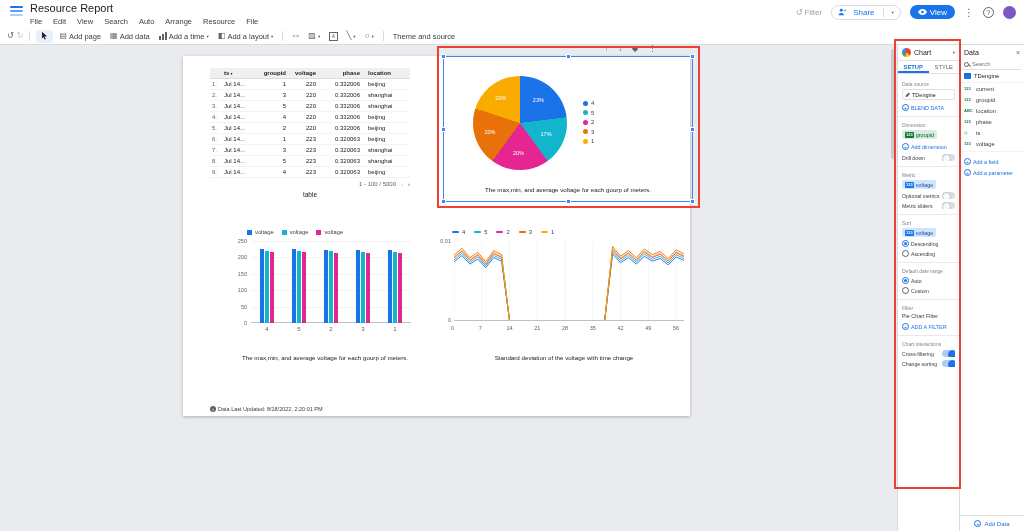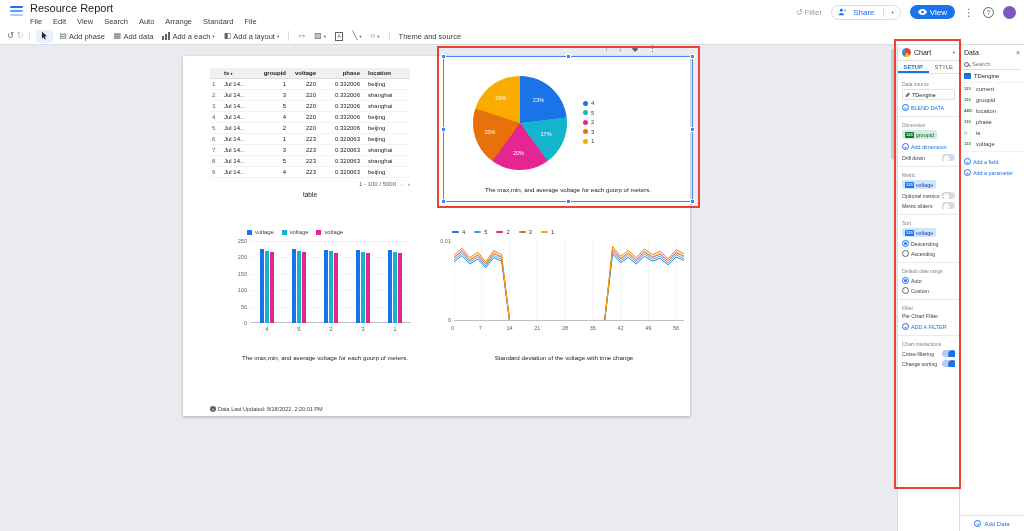--- a/index.html
+++ b/index.html
@@ -163,21 +163,21 @@
       <span></span>
     </div>
   <div class="rtitle">Resource Report</div>
   <div class="menubar">
     <span>File</span>
     <span>Edit</span>
     <span>View</span>
     <span>Search</span>
     <span>Auto</span>
     <span>Arrange</span>
-    <span>Standard</span>
+    <span>Resource</span>
     <span>File</span>
   </div>
   <div class="top-right">
     <span class="reset">
       <span>↺</span>
       <span>Filter</span>
     </span>
     <span class="share-btn">
       <svg width="8" height="8" viewBox="0 0 12 12">
           <circle cx="5" cy="3.5" r="2.2" fill="#1a73e8"></circle>
@@ -206,33 +206,33 @@
   <span class="ticon">↺</span>
   <span class="ticon" style="color:#bdc1c6">↻</span>
   <span class="tdiv"></span>
   <span class="sel-tool">
     <svg width="7" height="9" viewBox="0 0 10 14">
         <path d="M1 1l8 7-4 .5 2.2 4-1.8.9-2.2-4L1 12z" fill="#202124"></path>
       </svg>
   </span>
   <span class="tb">
     <span class="ticon">▤</span>
-    <span>Add phase</span>
+    <span>Add page</span>
   </span>
   <span class="tb">
     <span class="ticon">▦</span>
     <span>Add data</span>
   </span>
   <span class="tb">
     <svg width="8" height="8" viewBox="0 0 8 8">
         <rect x="0" y="4" width="2" height="4" fill="#5f6368"></rect>
         <rect x="3" y="2" width="2" height="6" fill="#5f6368"></rect>
         <rect x="6" y="0" width="2" height="8" fill="#5f6368"></rect>
       </svg>
-    <span>Add a each</span>
+    <span>Add a time</span>
     <span class="caret">▾</span>
   </span>
   <span class="tb">
     <span class="ticon">◧</span>
     <span>Add a layout</span>
     <span class="caret">▾</span>
   </span>
   <span class="tdiv"></span>
   <span class="tb">
       <span class="ticon" style="font-size:6px">&lt;&gt;</span>

